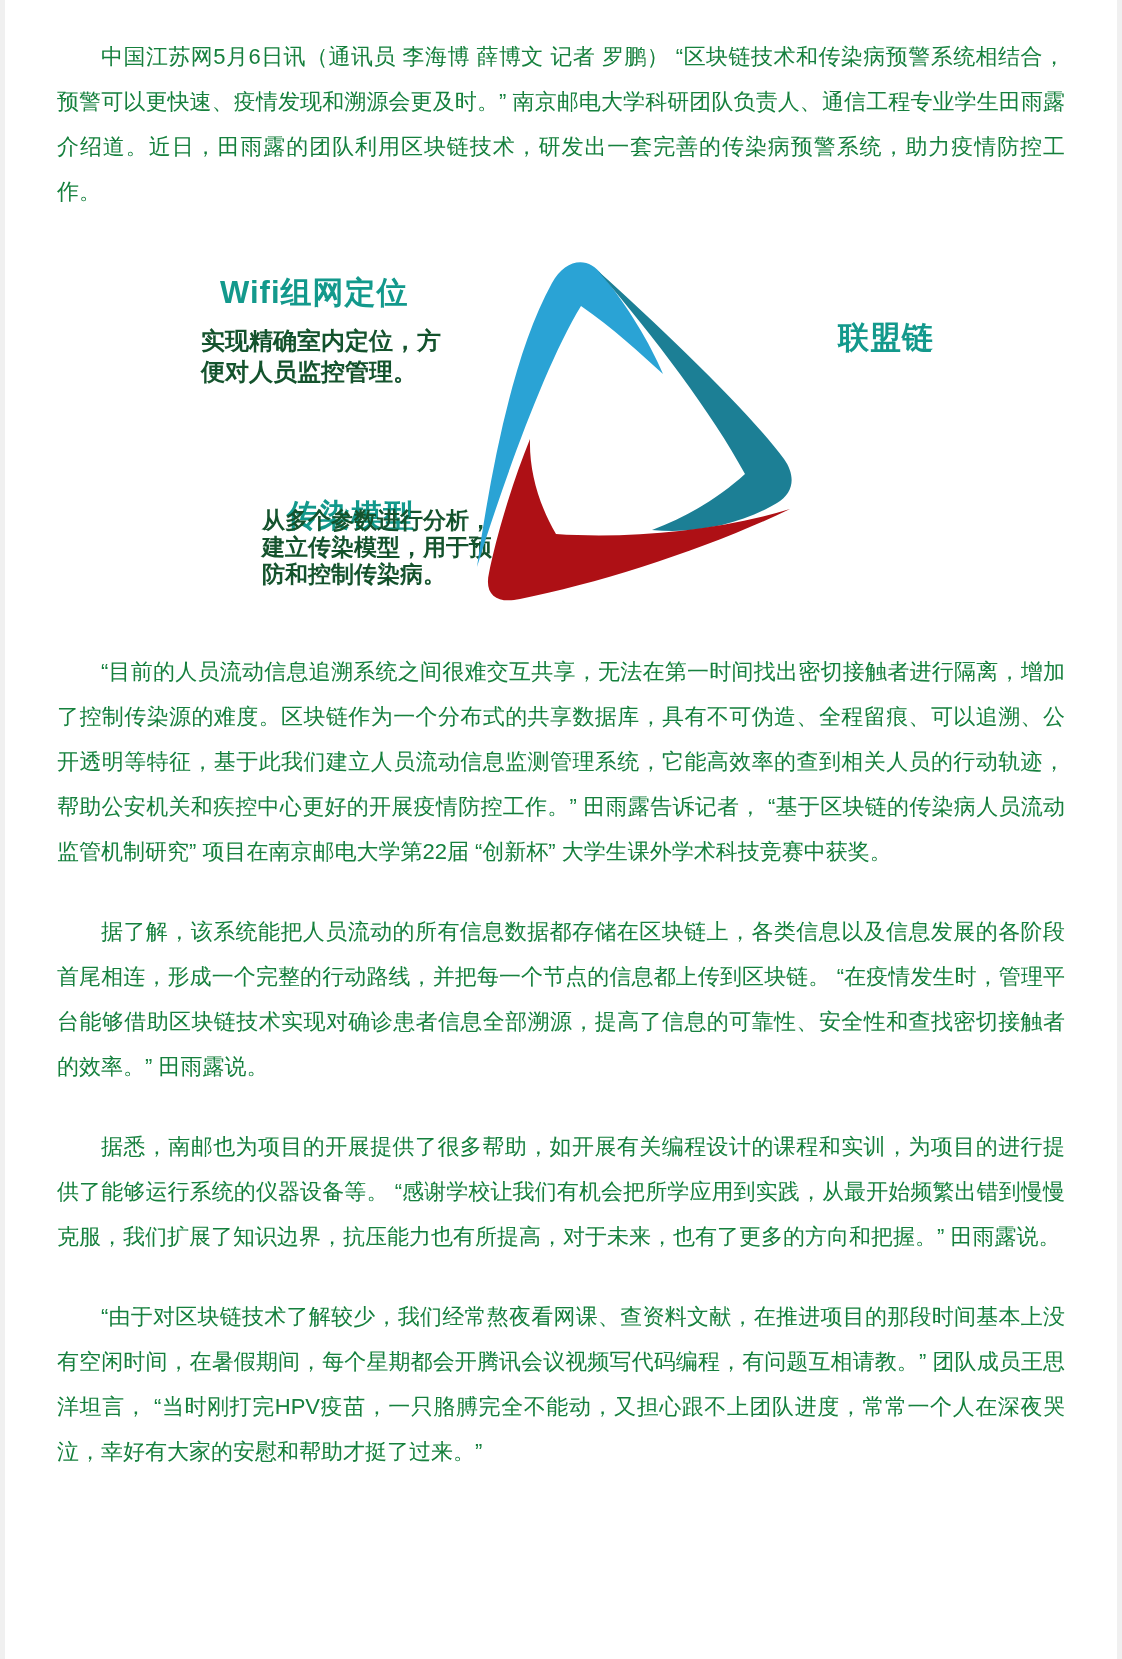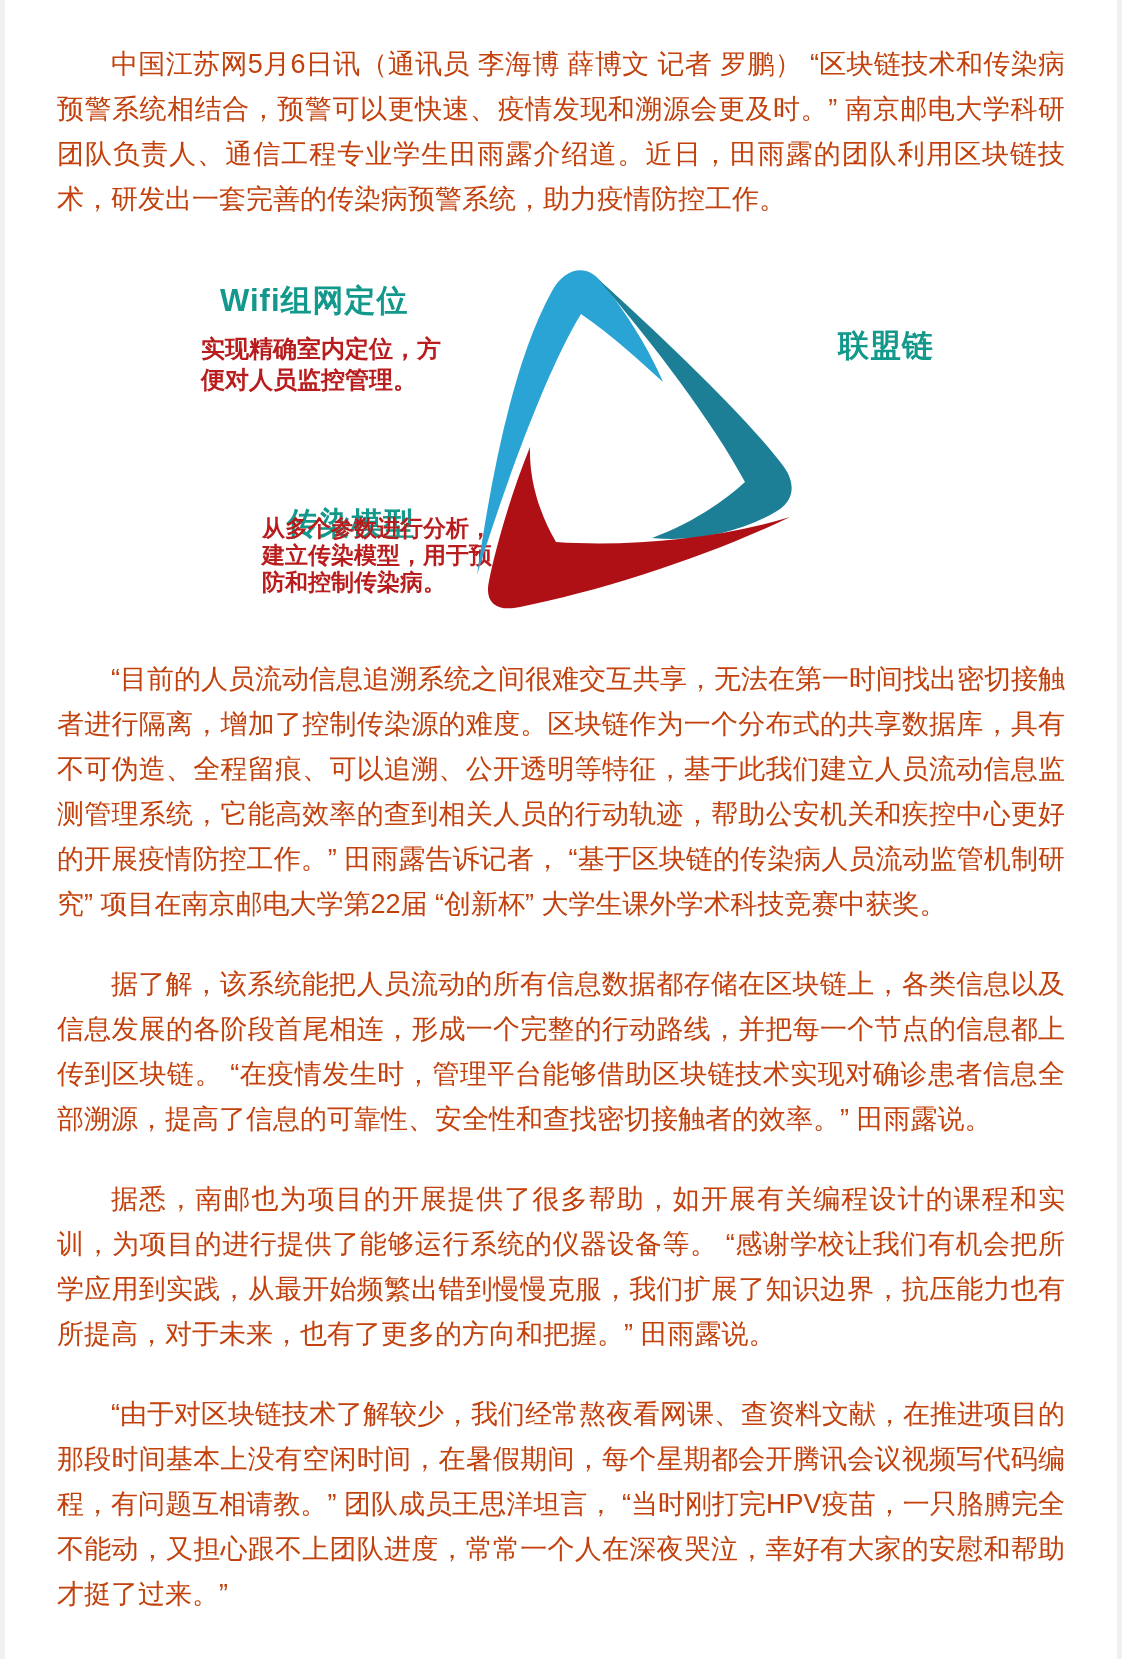--- a/index.html
+++ b/index.html
@@ -25,26 +25,26 @@
   }
   .edge-left { left: 0; }
   .edge-right { right: 0; }
 
   .article {
     position: relative;
     padding: 26px 57px 30px;
     color: #1d1d1d;
   }
   .body-par {
-    margin: 16px 0 35px 0;
-    font-size: 27px;
+    margin: 8px 0 35px 0;
+    font-size: 22px;
     line-height: 45px;
     text-indent: 2em;
     text-align: justify;
-    color: #c2410c;
+    color: #15803d;
   }
 
   
   .infographic {
     position: relative;
     width: 944px;
     height: 370px;
     margin: -10px 0 40px -57px;
     padding-left: 36px;
   }
@@ -53,21 +53,21 @@
     white-space: pre-line;
     font-weight: 700;
   }
   .info-title {
     color: #13998c;
     font-size: 31px;
     line-height: 36px;
     letter-spacing: 1px;
   }
   .info-desc {
-    color: #b91c1c;
+    color: #14532d;
     font-size: 23px;
     line-height: 29px;
   }
   .lbl-wifi-title  { left: 220px; top: 36px; }
   .lbl-wifi-desc   { left: 201px; top: 86px; line-height: 31px; font-size: 24px; }
   .lbl-model-title { left: 287px; top: 222px; margin-top: 37px; }
   .lbl-model-desc  { left: 262px; top: 268px; line-height: 27px; }
   .lbl-chain-title { left: 838px; top: 34px; margin-top: 47px; }
   .lbl-chain-desc  { left: 795px; top: 95px; font-size: 22px; line-height: 27px; }
 

